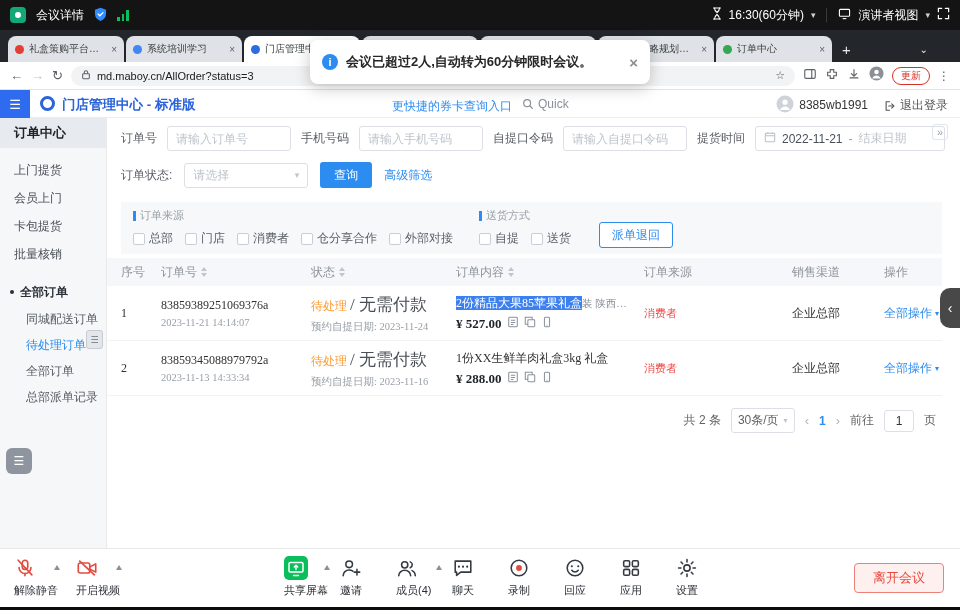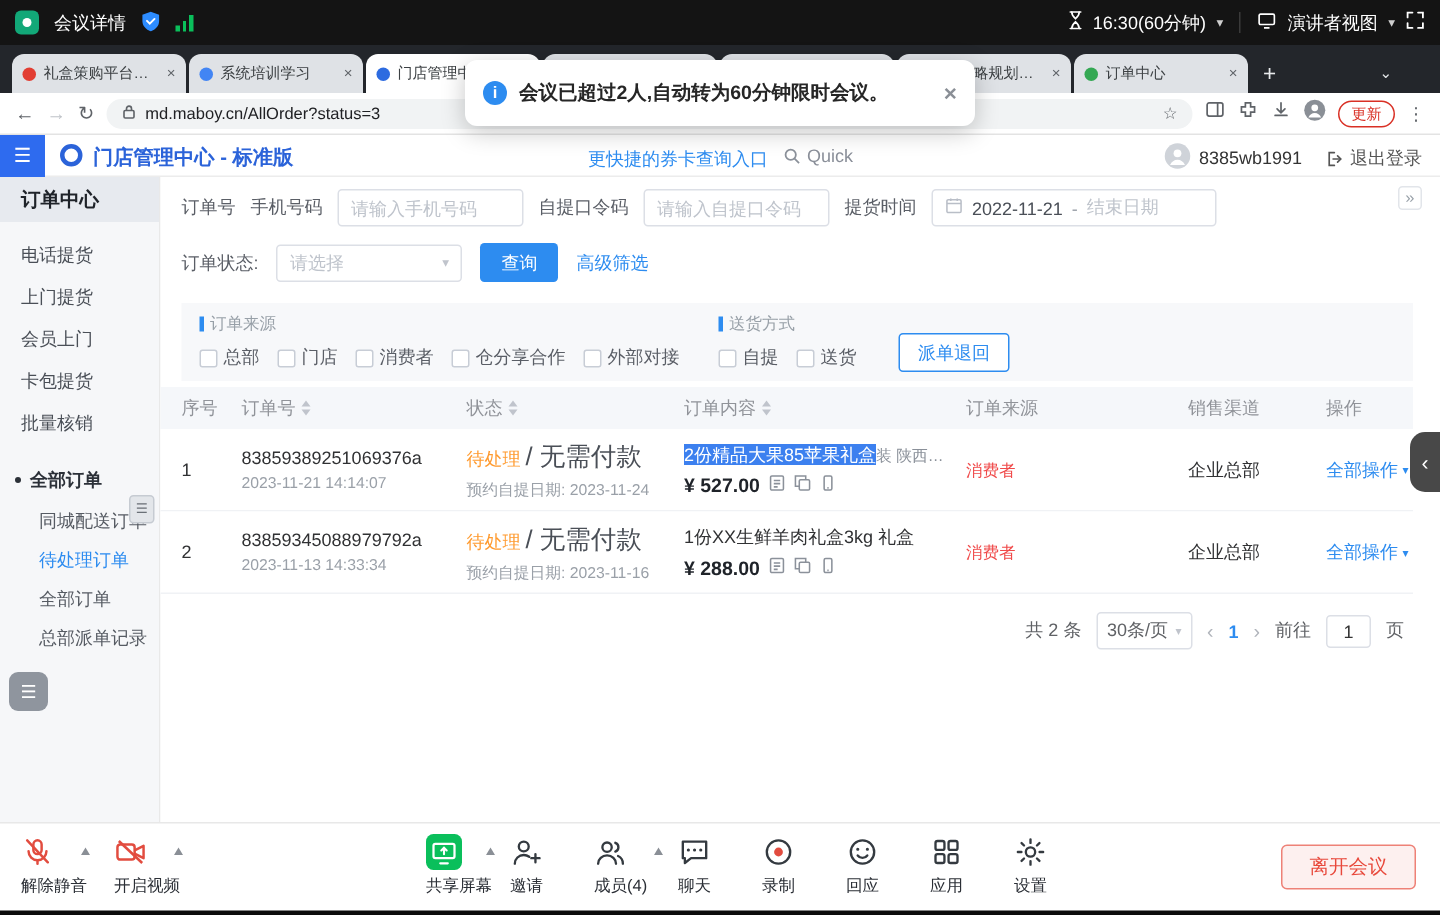--- a/index.html
+++ b/index.html
@@ -89,21 +89,21 @@
   .bluebar{width:3px;height:10px;background:#2d8cf0;display:inline-block;}
   .cbrow{display:flex;gap:12px;align-items:center;font-size:12px;color:#5a5e66;}
   .cb{display:flex;gap:4px;align-items:center;}
   .cbbox{width:12px;height:12px;border:1px solid #c8cdd6;background:#fff;border-radius:2px;}
   .col2{margin-left:26px;}
   .btn-return{margin-left:28px;align-self:flex-end;height:26px;padding:0 12px;border:1px solid #2d8cf0;
               color:#2d8cf0;background:#fff;border-radius:3px;font-size:12px;}
 
   .tablewrap{position:absolute;top:140px;left:0;right:18px;}
   .thead,.trow{display:grid;grid-template-columns:40px 150px 145px 188px 148px 92px 1fr;
-               align-items:center;padding-left:14px;}
+               align-items:center;padding-left:14px;font-family:Liberation Serif, serif;}
   .thead{height:28px;background:#f5f7fa;color:#909399;font-size:12px;}
   .th{display:flex;align-items:center;}
   .sort{display:inline-flex;flex-direction:column;gap:2px;margin-left:4px;}
   .sort i{width:0;height:0;border-left:3px solid transparent;border-right:3px solid transparent;}
   .sort .up{border-bottom:4px solid #c0c4cc;}
   .sort .dn{border-top:4px solid #c0c4cc;}
   .trow{height:55px;border-bottom:1px solid #f0f2f5;font-size:12px;color:#303133;background:#fff;}
   .sub{font-size:10.5px;color:#9aa0a8;margin-top:4px;}
   .st{color:#ff9a2e;}
   .pay{color:#4a4f57;font-size:17px;}
@@ -290,41 +290,41 @@
             <path d="M9 4.5L11.5 7 9 9.5"></path>
             <path d="M11 7H5.5"></path>
           </svg>
         <span>退出登录</span>
       </span>
     </div>
 
     <div class="sidebar">
       <div class="sb-sec">订单中心</div>
       <div class="sb-items">
-        <div class="sb-item">电话提货</div>
         <div class="sb-item">上门提货</div>
         <div class="sb-item">会员上门</div>
         <div class="sb-item">卡包提货</div>
         <div class="sb-item">批量核销</div>
       </div>
       <div class="sb-group">
         <span class="dot"></span>
         <span>全部订单</span>
       </div>
       <div class="sb-sub">同城配送订单</div>
       <div class="sb-sub active">待处理订单</div>
       <div class="sb-sub">全部订单</div>
       <div class="sb-sub">总部派单记录</div>
     </div>
 
     <div class="content">
       <span class="collapse">»</span>
 
       <div class="f-row1">
         <span>订单号</span>
+        <input class="fi" placeholder="请输入订单号" style="">
         <span>手机号码</span>
         <input class="fi" placeholder="请输入手机号码" style="">
         <span>自提口令码</span>
         <input class="fi" placeholder="请输入自提口令码" style="">
         <span>提货时间</span>
         <div class="datebox">
           <span><svg width="12" height="12" viewBox="0 0 14 14" fill="none" stroke="#b9bec7" stroke-width="1.2">
                 <rect x="1.5" y="2.5" width="11" height="10" rx="1"></rect>
                 <path d="M1.5 5.5h11M4.5 1.5v2M9.5 1.5v2"></path>
               </svg></span>

